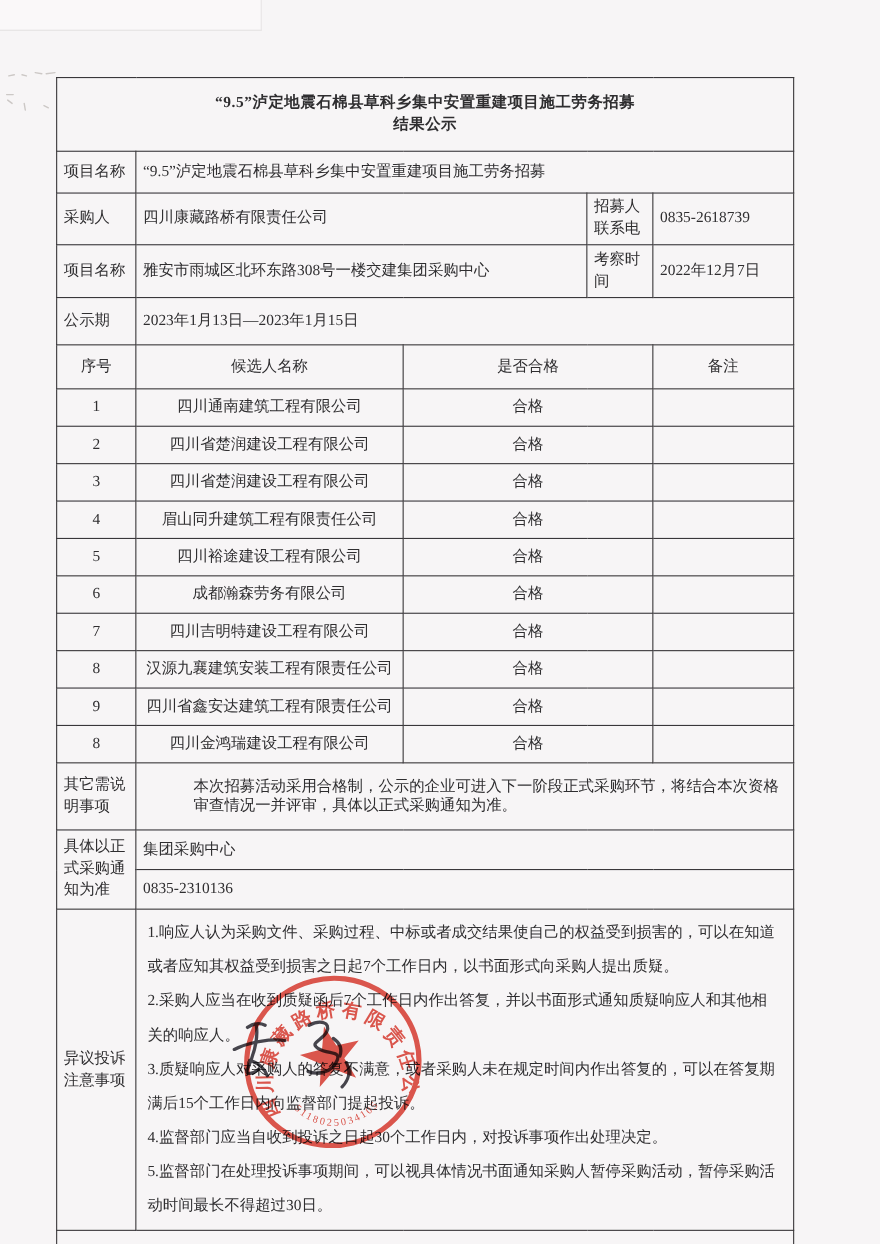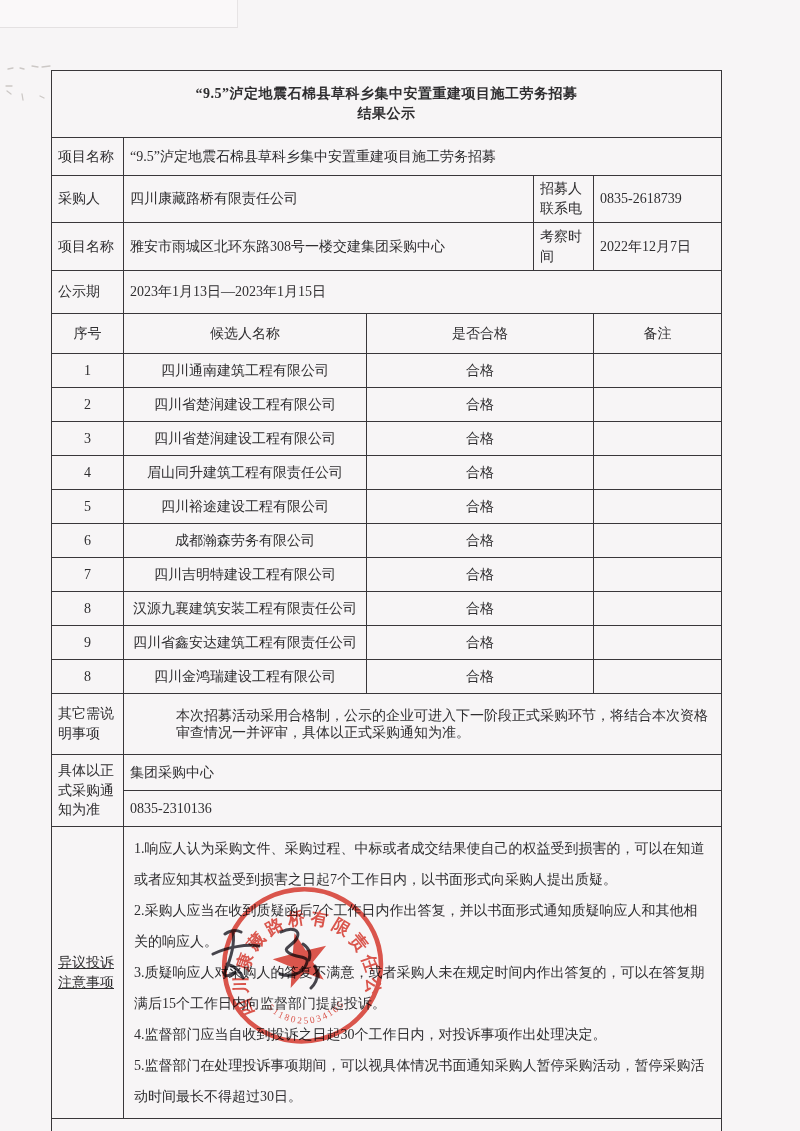--- a/index.html
+++ b/index.html
@@ -47,21 +47,21 @@
   .r-purchaser td{height:42px;}
   .r-site td{height:43px;}
   .r-period td{height:38px;}
   .r-head td{height:35px;text-align:center;}
   .r-cand td{height:29px;text-align:center;}
   .r-other td{height:56px;}
   .r-other .txt{line-height:17px;margin-left:46px;}
   .r-sup td{height:31px;}
   .r-complaint td.body{padding:6px 10px;}
   .r-complaint .item{line-height:31px;}
-  .r-complaint td.lbl{height:180px;text-decoration:underline;}
+  .r-complaint td.lbl{height:180px;}
   .r-sign td{height:54px;font-weight:bold;}
   .sublbl{padding:2px 5px;text-align:left;}
 
   
   .stamp{
     position:absolute;left:216px;top:886px;
     width:174px;height:162px;
     transform:rotate(-14deg);
     opacity:.88;
     mix-blend-mode:multiply;

